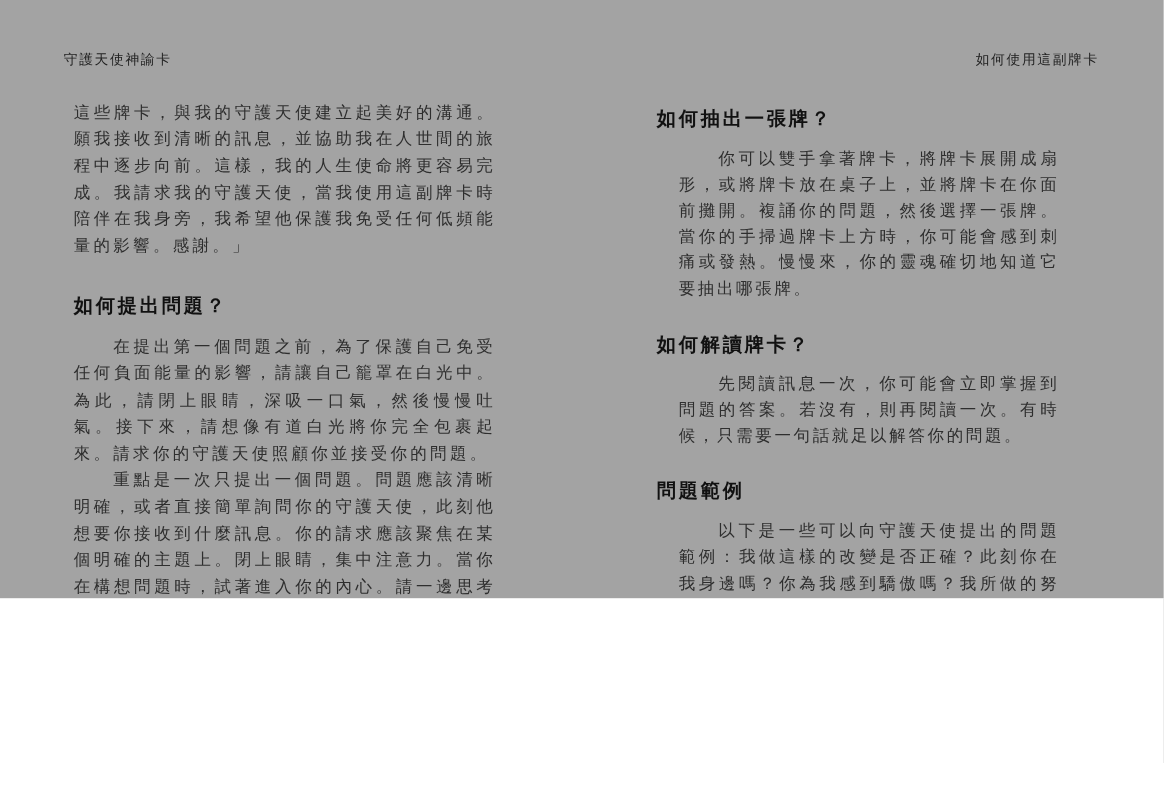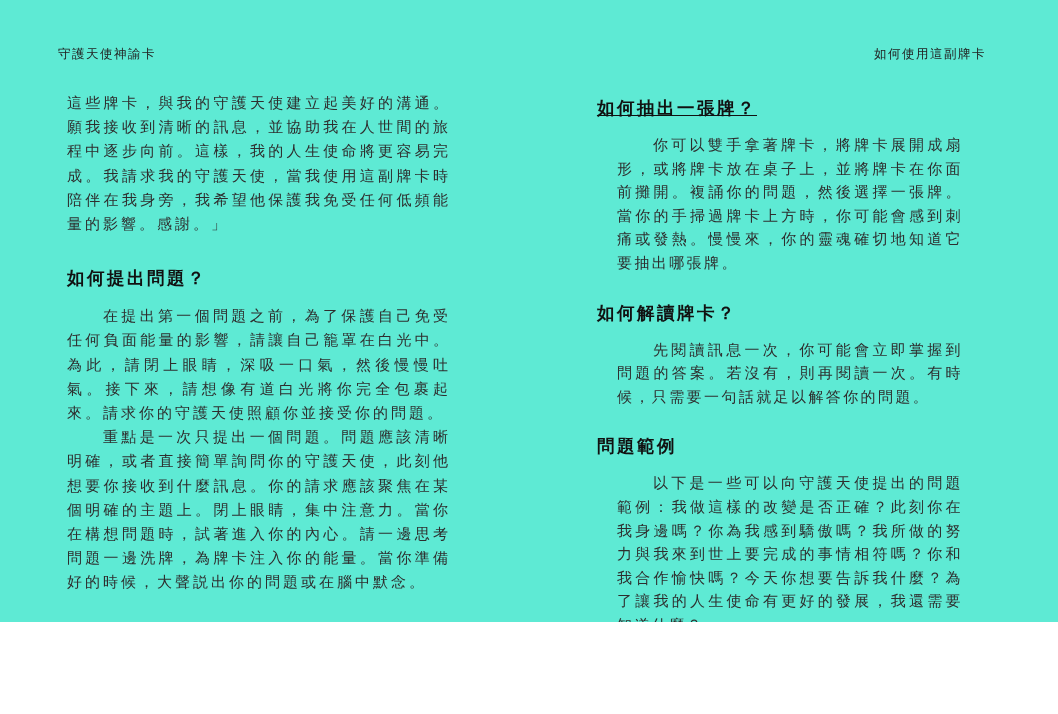--- a/index.html
+++ b/index.html
@@ -1,34 +1,34 @@
 <!DOCTYPE html>
 <html><head>
 <meta charset="utf-8">
 <style>
   html, body { margin: 0; padding: 0; background: #ffffff; }
   .spread {
     position: relative;
     width: 1058px;
-    height: 622px;
-    background: #5eead4;
+    height: 544px;
+    background: #a3a3a3;
     font-family: "Liberation Sans", sans-serif;
     color: #2e2e2e;
     overflow: hidden;
   }
   .running-header {
     position: absolute;
     top: 46px;
     font-size: 12.5px;
     letter-spacing: 1.5px;
     color: #222222;
     white-space: nowrap;
   }
   .rh-left { left: 58px; }
-  .rh-right { right: 72px; text-align: right; }
+  .rh-right { right: 59px; text-align: right; }
 
   .content {
     position: absolute;
   }
   .content-left { left: 67px; top: 91px; width: 384px; }
   .content-right { left: 597px; top: 96px; width: 366px; }
 
   .body-para {
     margin: 0;
     font-size: 15px;
@@ -46,21 +46,21 @@
   .indent { text-indent: 36px; }
 
   .section-heading {
     margin: 30px 0 14px 0;
     font-size: 17.5px;
     font-weight: bold;
     letter-spacing: 2.5px;
     color: #111111;
     white-space: nowrap;
   }
-  .content-right .section-heading:first-child { margin-top: 0; text-decoration: underline; }
+  .content-right .section-heading:first-child { margin-top: 0; }
   .content-right .section-heading { margin: 26px 0 13px 0; }
   .content-right .section-heading.first { margin-top: 0; }
 
   .page-number {
     position: absolute;
     top: 663px;
     font-size: 11.5px;
     letter-spacing: 0.5px;
     color: #222222;
   }

